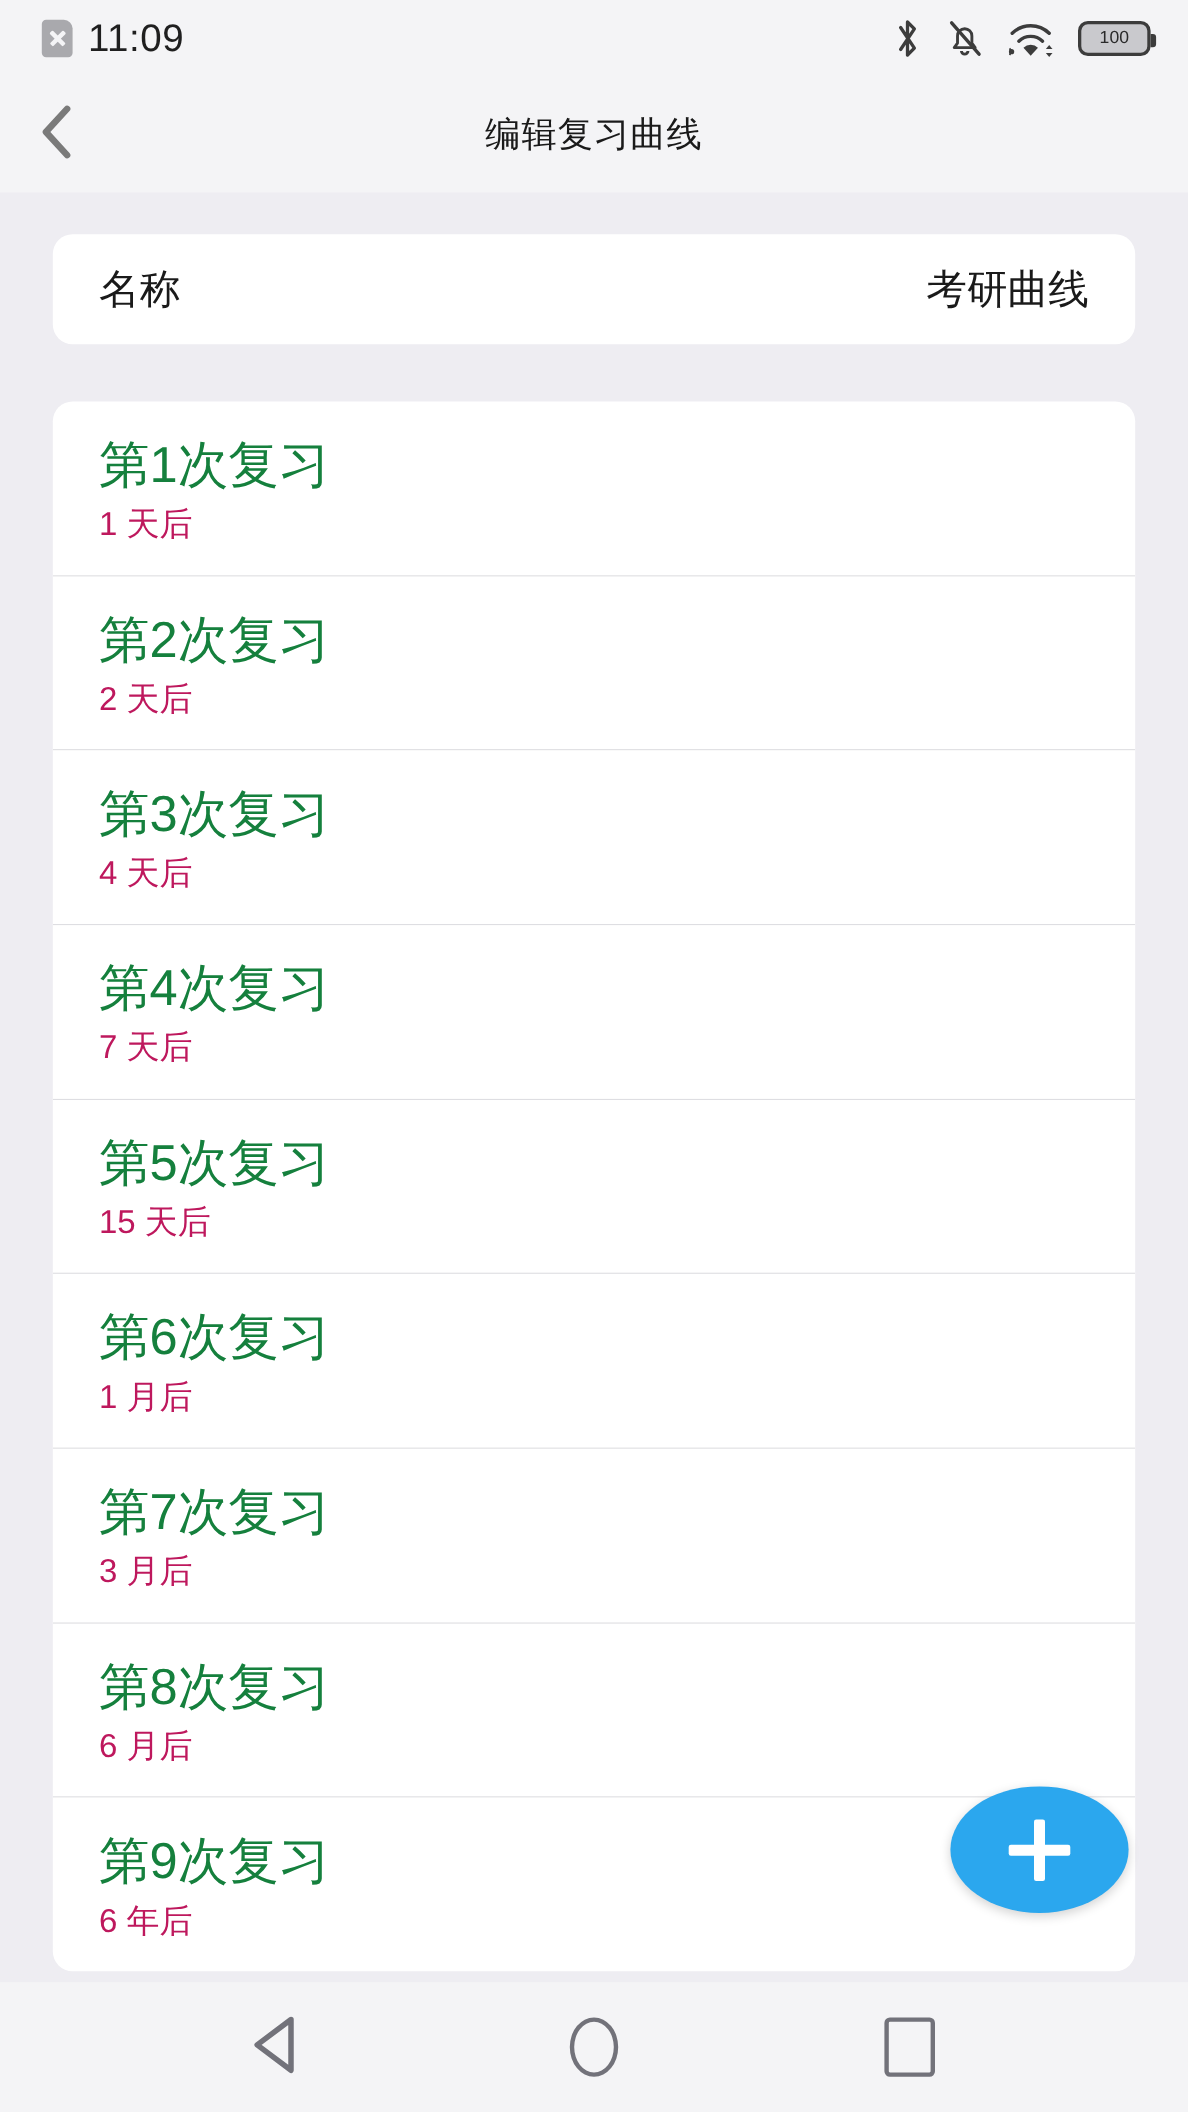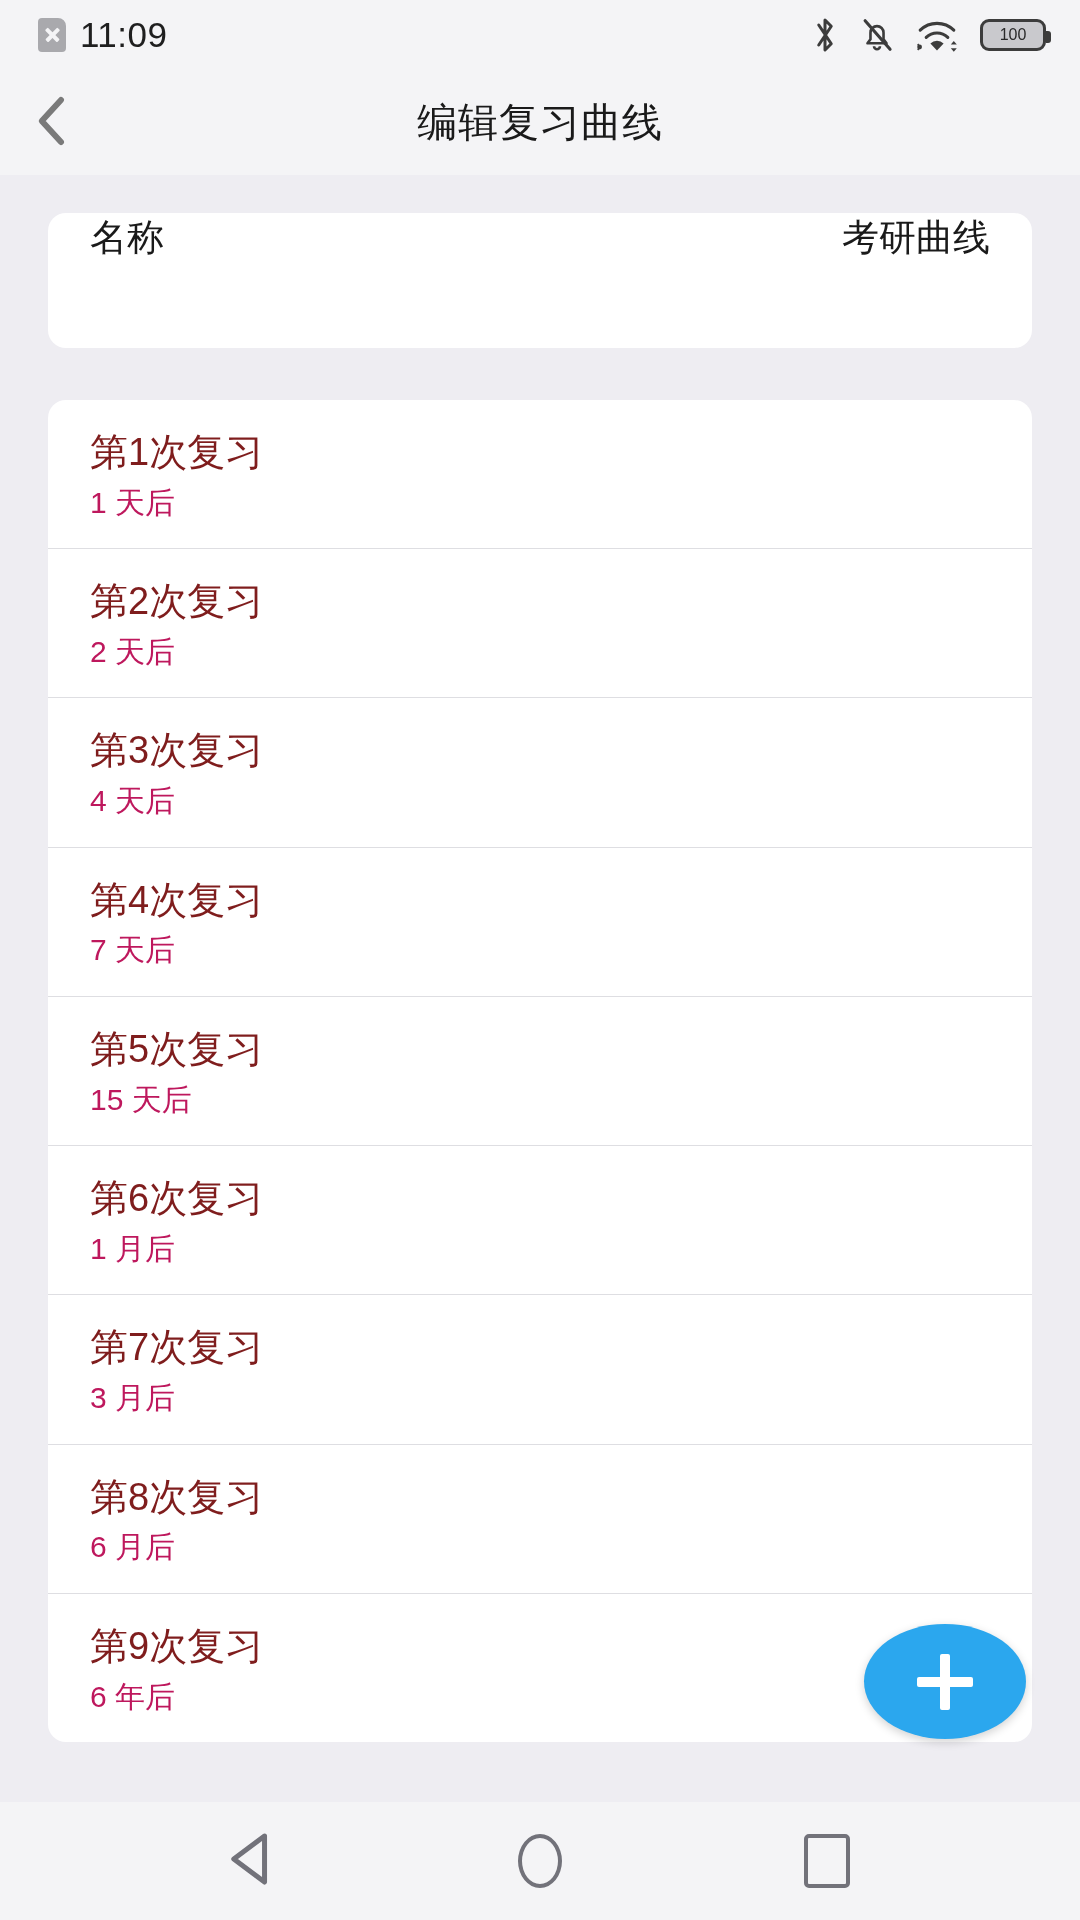--- a/index.html
+++ b/index.html
@@ -67,55 +67,55 @@
   }
   #back-button{
     width:92px; height:92px;
     display:flex; align-items:center; justify-content:center;
     margin-left:8px;
     cursor:pointer;
   }
   #app-title{
     position:absolute; left:0; right:0;
     text-align:center;
-    font-size:40px; color:#1a1a1a;
+    font-size:32px; color:#1a1a1a;
     letter-spacing:1px;
     pointer-events:none;
   }
 
   
   #content{
     padding:0 48px;
   }
   .card{
     background:#ffffff;
     border-radius:18px;
     overflow:hidden;
   }
   #name-card{
     margin-top:38px;
-    height:135px;
-    display:flex; 
+    height:100px;
+    display:flex; align-items:center;
     padding:0 42px;
     cursor:pointer;
   }
   #name-label{ font-size:37px; color:#1a1a1a; }
   #name-value{ margin-left:auto; font-size:37px; color:#1a1a1a; }
 
   #review-card{
     margin-top:52px;
   }
   .row{
     padding:30px 42px 28px 42px;
     border-top:1.5px solid #dedee2;
     cursor:pointer;
   }
   .row:first-child{ border-top:none; }
   .row-title{
-    font-size:38px; color:#7f1d1d; line-height:1.18;
+    font-size:46px; color:#15803d; line-height:1.18;
   }
   .row-sub{
     font-size:30px; color:#be185d; margin-top:10px; line-height:1.18;
   }
 
   
   #fab{
     position:absolute;
     right:54px; top:1624px;
     width:162px; height:115px;

